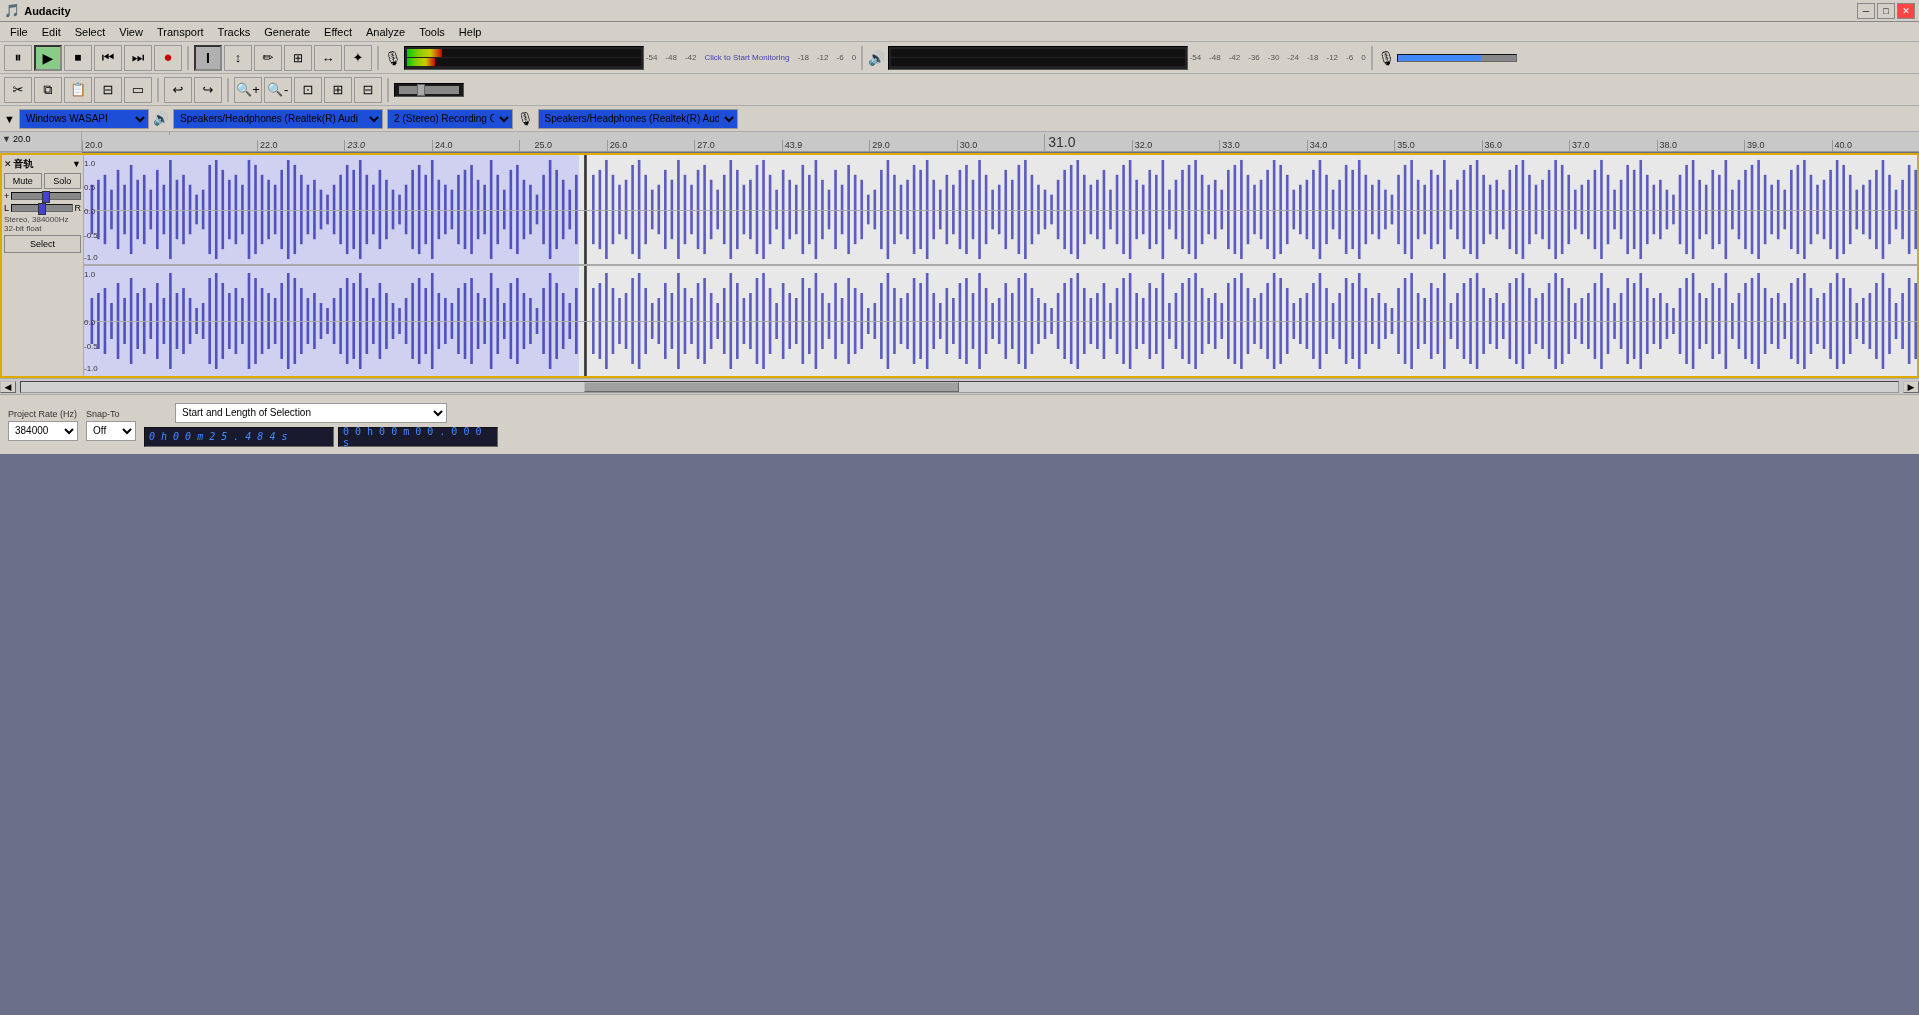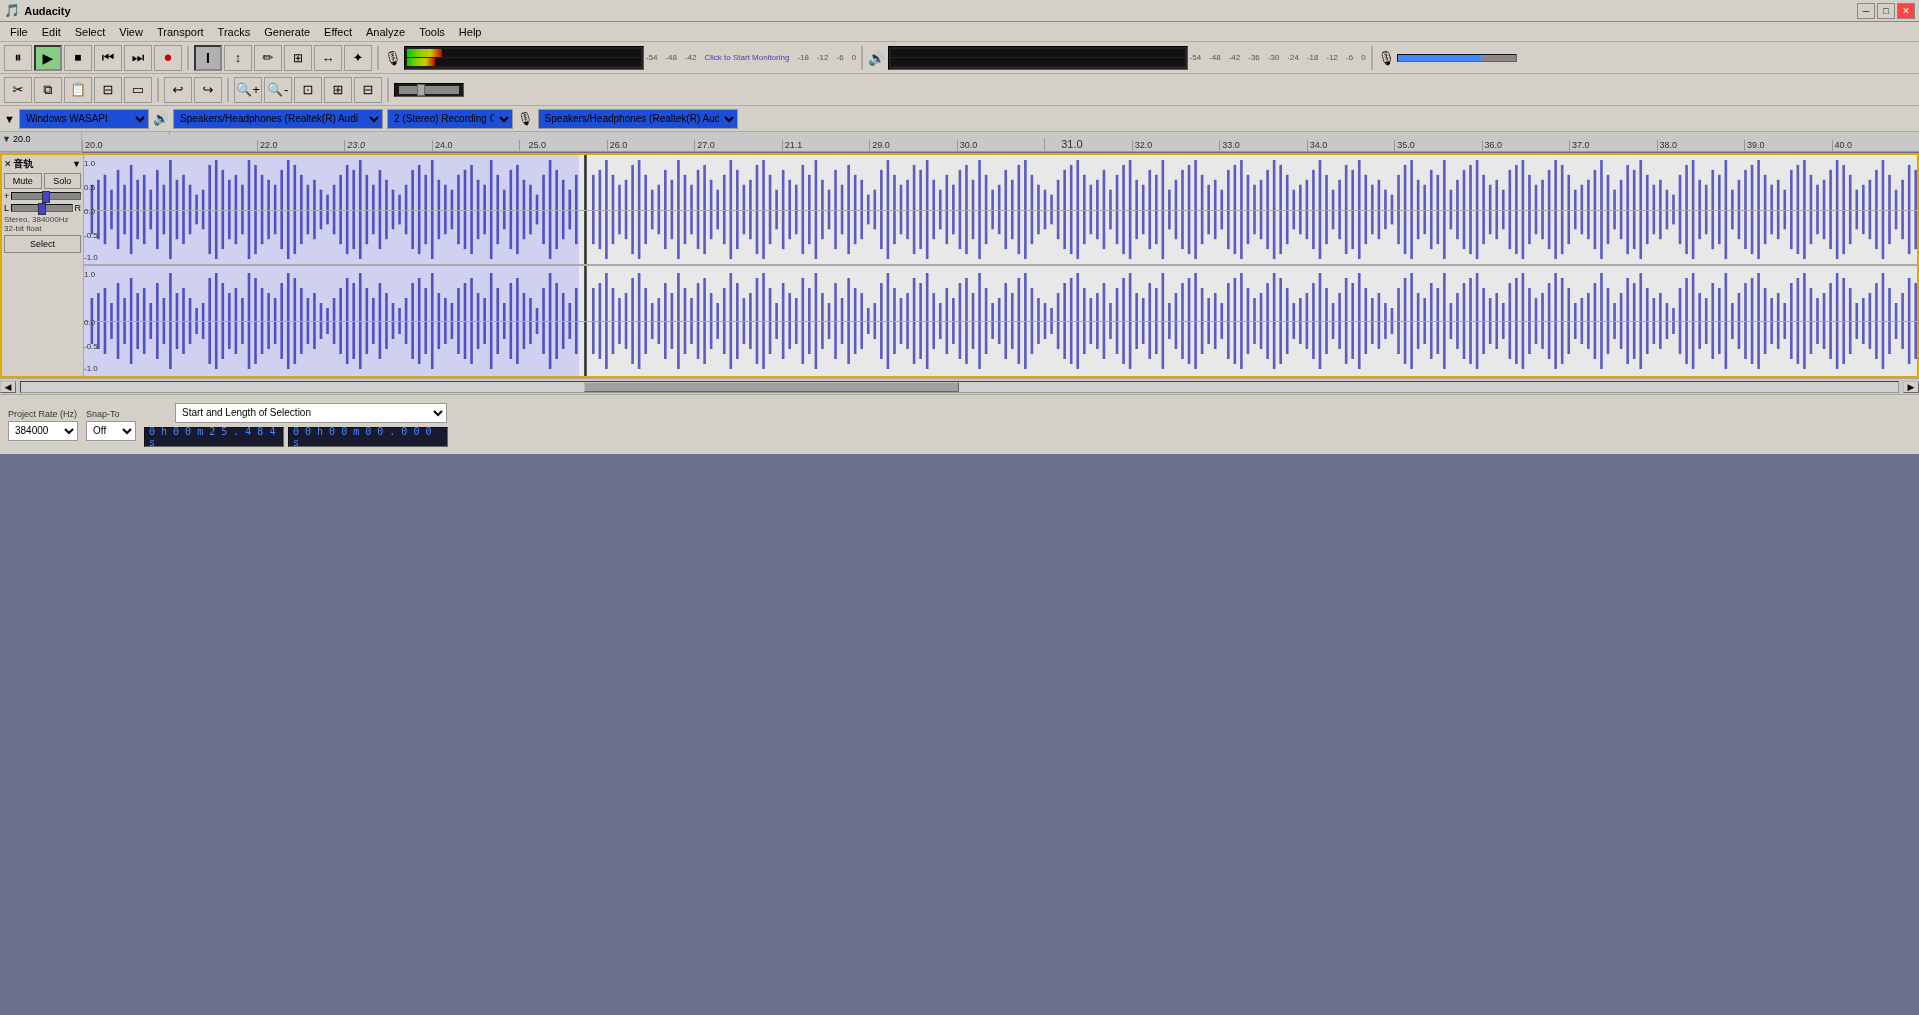--- a/index.html
+++ b/index.html
@@ -370,27 +370,27 @@
         </span>
       </div>
     </div>
 
     <div style="flex:1;height:20px;background:#c8c8c8;border-bottom:1px solid #999;position:relative;overflow:hidden;">
     <div style="position: absolute; left: 0%; bottom: 0px; font-size: 9px; color: rgb(51, 51, 51); border-left: 1px solid rgb(153, 153, 153); padding-left: 2px; padding-bottom: 1px;">20.0</div>
         <div style="position: absolute; left: 4.7619%; bottom: 16px; font-size: 9px; color: rgb(51, 51, 51); border-left: 1px solid rgb(153, 153, 153); padding-left: 2px; padding-bottom: 1px;">21.0</div>
         <div style="position: absolute; left: 9.52381%; bottom: 0px; font-size: 9px; color: rgb(51, 51, 51); border-left: 1px solid rgb(153, 153, 153); padding-left: 2px; padding-bottom: 1px;">22.0</div>
         <div style="position: absolute; left: 14.2857%; bottom: 0px; font-size: 9px; color: rgb(51, 51, 51); border-left: 1px solid rgb(153, 153, 153); padding-left: 2px; padding-bottom: 1px; font-style: italic;">23.0</div>
         <div style="position: absolute; left: 19.0476%; bottom: 0px; font-size: 9px; color: rgb(51, 51, 51); border-left: 1px solid rgb(153, 153, 153); padding-left: 2px; padding-bottom: 1px;">24.0</div>
-        <div style="position: absolute; left: 23.8095%; bottom: 0px; font-size: 9px; color: rgb(51, 51, 51); border-left: 1px solid rgb(153, 153, 153); padding-left: 8px; padding-bottom: 1px;">25.0</div>
+        <div style="position: absolute; left: 23.8095%; bottom: 0px; font-size: 9px; color: rgb(51, 51, 51); border-left: 1px solid rgb(153, 153, 153); padding-left: 14px; padding-bottom: 1px;">25.0</div>
         <div style="position: absolute; left: 28.5714%; bottom: 0px; font-size: 9px; color: rgb(51, 51, 51); border-left: 1px solid rgb(153, 153, 153); padding-left: 2px; padding-bottom: 1px;">26.0</div>
         <div style="position: absolute; left: 33.3333%; bottom: 0px; font-size: 9px; color: rgb(51, 51, 51); border-left: 1px solid rgb(153, 153, 153); padding-left: 2px; padding-bottom: 1px;">27.0</div>
-        <div style="position: absolute; left: 38.0952%; bottom: 0px; font-size: 9px; color: rgb(51, 51, 51); border-left: 1px solid rgb(153, 153, 153); padding-left: 2px; padding-bottom: 1px;">21.1</div>
+        <div style="position: absolute; left: 38.0952%; bottom: 0px; font-size: 9px; color: rgb(51, 51, 51); border-left: 1px solid rgb(153, 153, 153); padding-left: 2px; padding-bottom: 1px;">43.9</div>
         <div style="position: absolute; left: 42.8571%; bottom: 0px; font-size: 9px; color: rgb(51, 51, 51); border-left: 1px solid rgb(153, 153, 153); padding-left: 2px; padding-bottom: 1px;">29.0</div>
         <div style="position: absolute; left: 47.619%; bottom: 0px; font-size: 9px; color: rgb(51, 51, 51); border-left: 1px solid rgb(153, 153, 153); padding-left: 2px; padding-bottom: 1px;">30.0</div>
-        <div style="position: absolute; left: 52.381%; bottom: 0px; font-size: 11px; color: rgb(51, 51, 51); border-left: 1px solid rgb(153, 153, 153); padding-left: 16px; padding-bottom: 1px;">31.0</div>
+        <div style="position: absolute; left: 52.381%; bottom: 0px; font-size: 14px; color: rgb(51, 51, 51); border-left: 1px solid rgb(153, 153, 153); padding-left: 3px; padding-bottom: 1px;">31.0</div>
         <div style="position: absolute; left: 57.1429%; bottom: 0px; font-size: 9px; color: rgb(51, 51, 51); border-left: 1px solid rgb(153, 153, 153); padding-left: 2px; padding-bottom: 1px;">32.0</div>
         <div style="position: absolute; left: 61.9048%; bottom: 0px; font-size: 9px; color: rgb(51, 51, 51); border-left: 1px solid rgb(153, 153, 153); padding-left: 2px; padding-bottom: 1px;">33.0</div>
         <div style="position: absolute; left: 66.6667%; bottom: 0px; font-size: 9px; color: rgb(51, 51, 51); border-left: 1px solid rgb(153, 153, 153); padding-left: 2px; padding-bottom: 1px;">34.0</div>
         <div style="position: absolute; left: 71.4286%; bottom: 0px; font-size: 9px; color: rgb(51, 51, 51); border-left: 1px solid rgb(153, 153, 153); padding-left: 2px; padding-bottom: 1px;">35.0</div>
         <div style="position: absolute; left: 76.1905%; bottom: 0px; font-size: 9px; color: rgb(51, 51, 51); border-left: 1px solid rgb(153, 153, 153); padding-left: 2px; padding-bottom: 1px;">36.0</div>
         <div style="position: absolute; left: 80.9524%; bottom: 0px; font-size: 9px; color: rgb(51, 51, 51); border-left: 1px solid rgb(153, 153, 153); padding-left: 2px; padding-bottom: 1px;">37.0</div>
         <div style="position: absolute; left: 85.7143%; bottom: 0px; font-size: 9px; color: rgb(51, 51, 51); border-left: 1px solid rgb(153, 153, 153); padding-left: 2px; padding-bottom: 1px;">38.0</div>
         <div style="position: absolute; left: 90.4762%; bottom: 0px; font-size: 9px; color: rgb(51, 51, 51); border-left: 1px solid rgb(153, 153, 153); padding-left: 2px; padding-bottom: 1px;">39.0</div>
         <div style="position: absolute; left: 95.2381%; bottom: 0px; font-size: 9px; color: rgb(51, 51, 51); border-left: 1px solid rgb(153, 153, 153); padding-left: 2px; padding-bottom: 1px;">40.0</div>
       </div>
@@ -1061,21 +1061,21 @@
       </select>
     </div>
 
     <div class="status-group">
       <select class="status-select" style="width:272px;height:20px;margin-left:31px;">
         <option selected="">Start and Length of Selection</option>
         <option>Start and End of Selection</option>
         <option>Length and End of Selection</option>
       </select>
       <div style="display:flex;gap:4px;margin-top:2px;">
-        <div class="status-value" style="font-size:10px;width:140px;font-family:monospace;">
+        <div class="status-value" style="font-size:10px;width:190px;font-family:monospace;font-style:italic;">
           0 h 0 0 m 2 5 . 4 8 4 s
         </div>
         <div class="status-value" style="font-size:10px;width:160px;font-family:monospace;">
           0 0 h 0 0 m 0 0 . 0 0 0 s
         </div>
       </div>
     </div>
 
   </div>
 </div>

